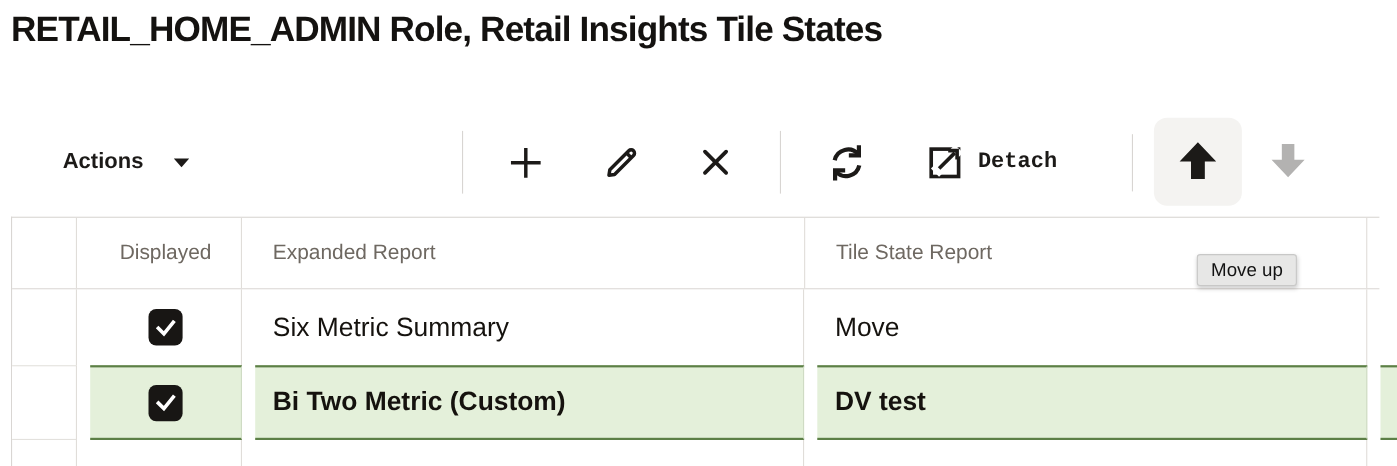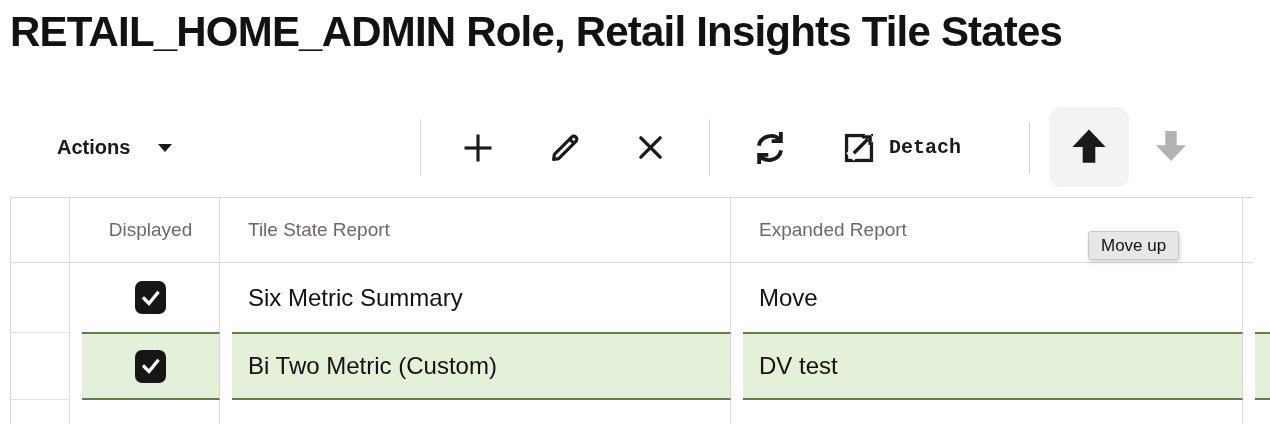--- a/index.html
+++ b/index.html
@@ -9,21 +9,21 @@
     background: #ffffff;
     font-family: "Liberation Sans", sans-serif;
     color: #17140f;
     overflow: hidden;
   }
 
   
   .page-title {
     position: absolute;
     left: 10px; top: 8px;
-    font-size: 42px;
+    font-size: 32px;
     font-weight: 800;
     letter-spacing: -0.8px;
     color: #141210;
     white-space: nowrap;
   }
 
   
   .toolbar {
     position: absolute;
     left: 0; top: 105px;
@@ -95,20 +95,21 @@
 
   .g-body-row { height: 69px; font-size: 24px; color: #15120e; }
   .g-body-row .c-act { justify-content: center; padding-left: 0; font-size: 25px; }
 
   .row-selected { height: 68px; }
   .row-selected .cell {
     background: var(--selected-row-bg, #e4f0da);
     border-top: 2px solid var(--selected-row-border, #5c7f46);
     border-bottom: 2px solid var(--selected-row-border, #5c7f46);
     border-right-color: #cfdbc4;
+    font-weight: bold;
   }
   .row-selected .c-rowheader {
     background: #ffffff;
     border-top: 1px solid #e3e1dd;
     border-bottom: 1px solid #e3e1dd;
     border-right-color: var(--grid-border, #e0ddd9);
   }
   .g-partial { height: 30px; }
 
   
@@ -225,22 +226,22 @@
       </svg>
     </span>
   </button>
 </div>
 
 <div class="grid">
 
   <div class="g-row g-header">
     <div class="cell c-rowheader"></div>
     <div class="cell c-displayed">Displayed</div>
+    <div class="cell c-expanded">Expanded Report</div>
     <div class="cell c-tile">Tile State Report</div>
-    <div class="cell c-expanded">Expanded Report</div>
   </div>
 
   <div class="g-row g-body-row">
     <div class="cell c-rowheader"></div>
     <div class="cell c-displayed">
       <span class="checkbox">
         <svg width="24" height="24" viewBox="0 0 24 24" fill="none" stroke="#ffffff" stroke-width="3.3" stroke-linecap="square">
           <polyline points="5,12.5 10,17.5 18.5,7"></polyline>
         </svg>
       </span>

